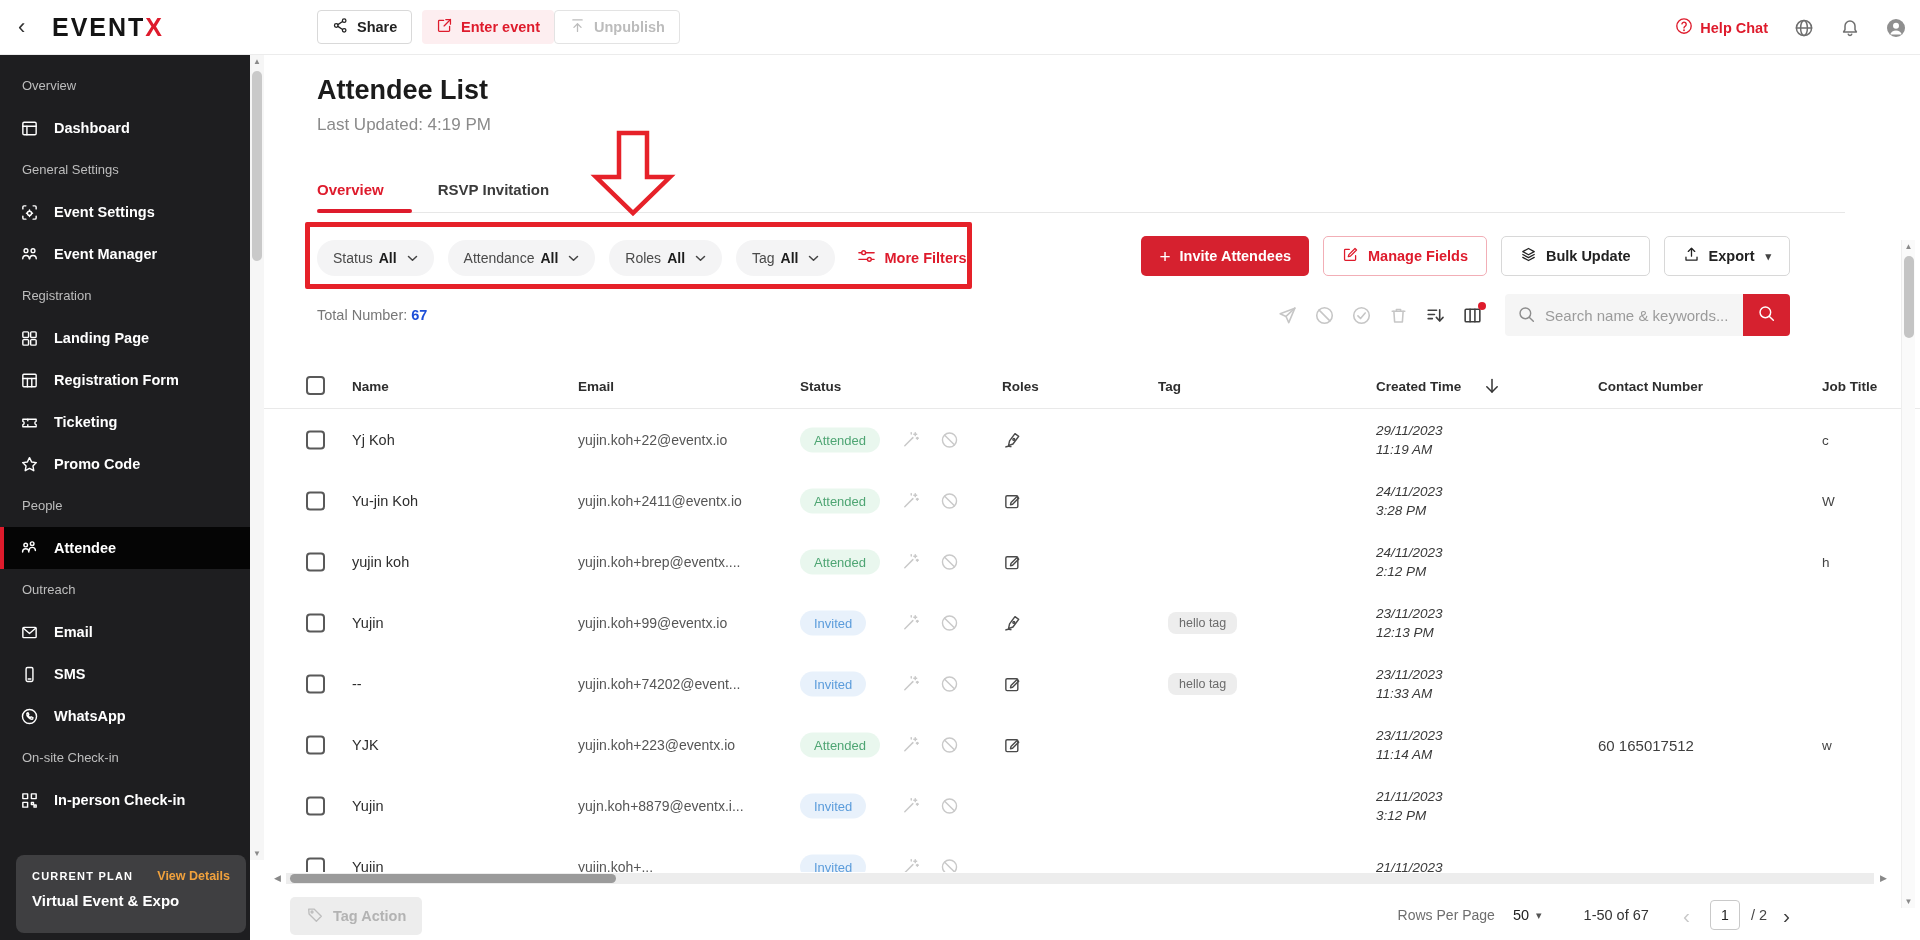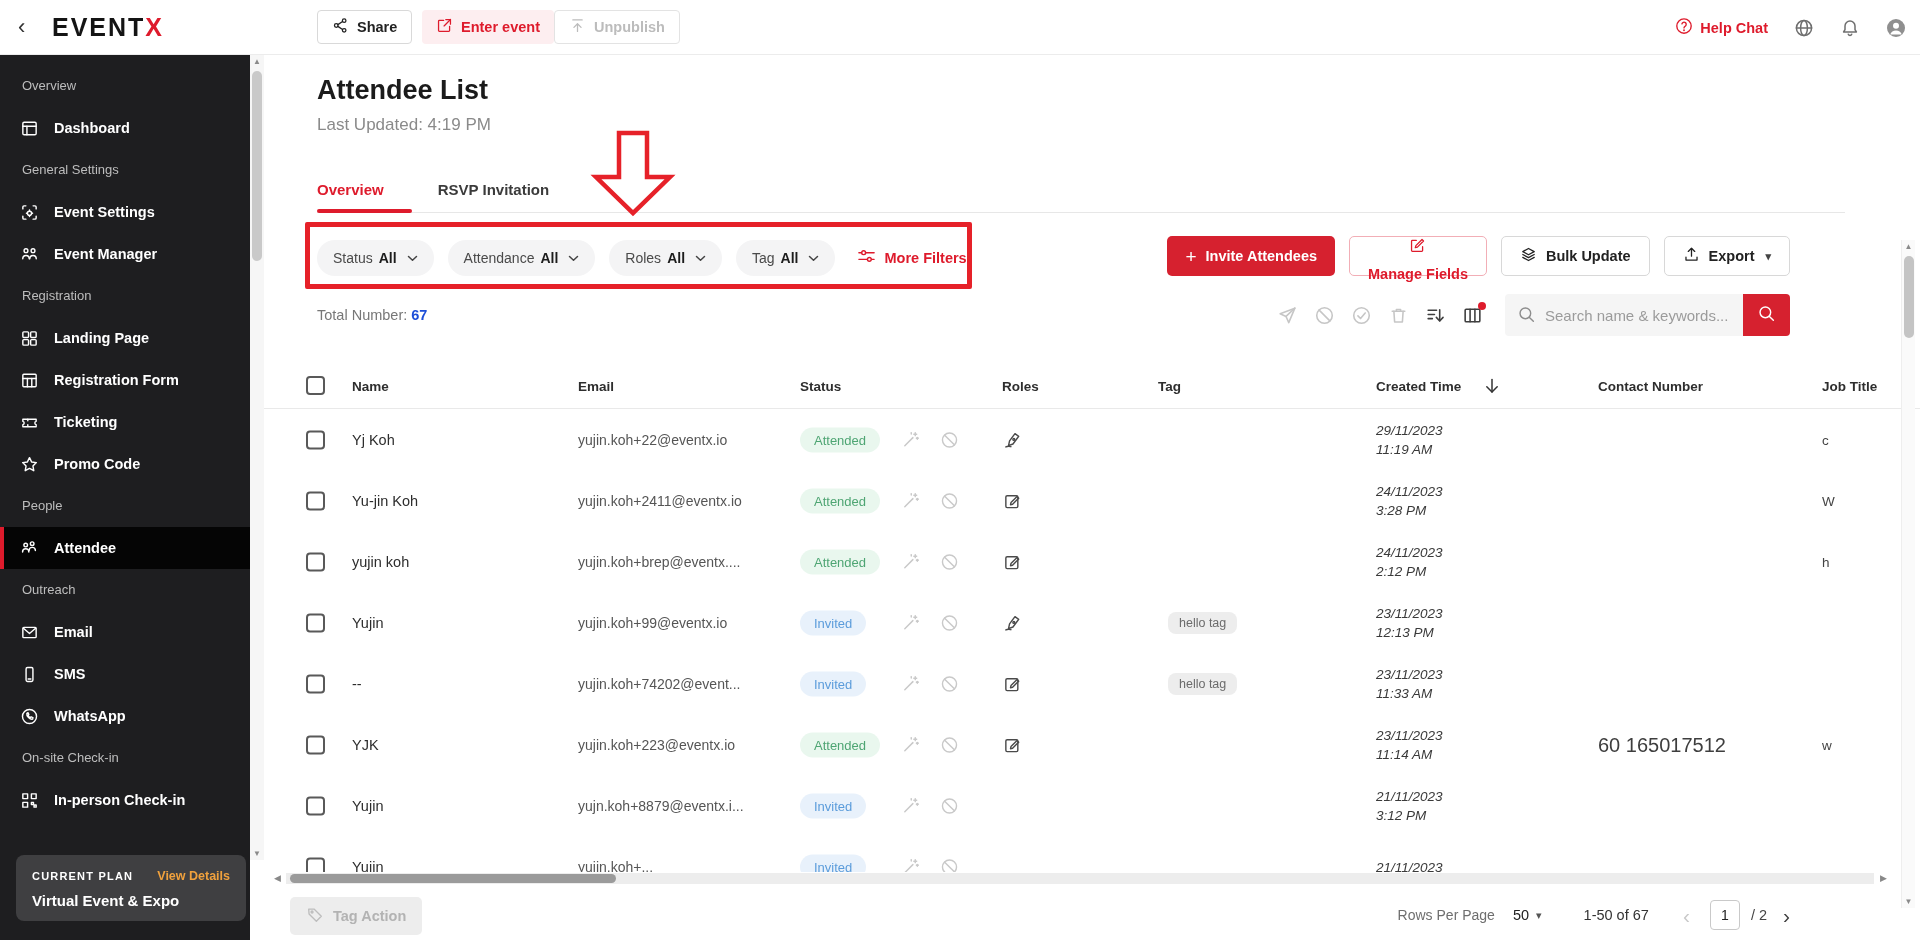--- a/index.html
+++ b/index.html
@@ -26,21 +26,21 @@
   
   .sidebar { position:absolute; left:0; top:55px; width:250px; height:885px; background:#1e1e20; z-index:20; }
   .s-nav { padding-top:10px; }
   .s-sec { height:42px; line-height:42px; padding-left:22px; color:#bdbdbd; font-size:13px; }
   .s-item { height:42px; display:flex; align-items:center; color:#fff; cursor:pointer; position:relative; }
   .s-item .s-ic { position:absolute; left:20px; width:19px; height:19px; color:#fff; }
   .s-ic svg { width:19px; height:19px; }
   .s-item .s-lb { position:absolute; left:54px; font-size:14.5px; font-weight:700; white-space:nowrap; }
   .s-item.active { background:#050505; }
   .s-item.active::before { content:""; position:absolute; left:0; top:0; width:4px; height:42px; background:#de1b2c; }
-  .plancard { position:absolute; left:16px; top:800px; width:230px; height:66px; background:#3f3f41; border-radius:8px; padding:14px 16px; }
+  .plancard { position:absolute; left:16px; top:800px; width:230px; height:78px; background:#3f3f41; border-radius:8px; padding:14px 16px; }
   .plan-row { display:flex; justify-content:space-between; align-items:center; }
   .plan-lb { color:#fff; font-size:11px; font-weight:700; letter-spacing:1.2px; }
   .plan-link { color:#f0a13d; font-size:12.5px; font-weight:700; cursor:pointer; }
   .plan-name { color:#fff; font-size:15px; font-weight:700; margin-top:9px; }
   .s-scroll { position:absolute; left:250px; top:55px; width:14px; height:805px; background:#f6f6f6; z-index:25; }
   .s-scroll .thumb { position:absolute; left:2px; top:16px; width:10px; height:190px; background:#c9c9c9; border-radius:5px; }
   .sarr { position:absolute; left:0; width:14px; text-align:center; font-size:8px; color:#8a8a8a; }
 
   
   .main { position:absolute; left:264px; top:55px; width:1656px; height:885px; background:#fff; }
@@ -62,21 +62,21 @@
   .pill .pch svg { width:11px; height:7px; }
   .morefilters { display:flex; align-items:center; gap:8px; color:#de1b2c; font-weight:700; font-size:14.5px; margin-left:8px; cursor:pointer; }
   .morefilters svg { width:19px; height:19px; }
 
   .actionrow { position:absolute; right:130px; top:181px; display:flex; gap:14px; }
   .abtn { height:40px; border-radius:5px; display:flex; align-items:center; gap:9px; padding:0 18px;
     font-size:14.5px; font-weight:700; background:#fff; border:1px solid #d8d8d8; color:#222; cursor:pointer; white-space:nowrap; }
   .abtn svg { width:17px; height:17px; }
   .abtn.primary { background:#d6212f; border:none; color:#fff; }
   .abtn.primary .plus { font-size:19px; font-weight:400; line-height:1; }
-  .abtn.outline-red { border:1px solid #f2aeb6; color:#de1b2c;flex-direction:column; }
+  .abtn.outline-red { border:1px solid #f2aeb6; color:#de1b2c; }
   .abtn .caret { font-size:11px; color:#444; margin-left:2px; }
 
   .totalrow { position:absolute; left:53px; top:252px; font-size:14.5px; color:#777; }
   .totalrow b { color:#1d4ed8; }
   .listtools { position:absolute; right:130px; top:239px; display:flex; align-items:center; }
   .lt-ic { width:21px; height:21px; margin-right:16px; position:relative; cursor:pointer; }
   .lt-ic svg { width:21px; height:21px; }
   .lt-ic.dim { color:#c6c6c6; }
   .lt-ic.dark { color:#3f3f3f; }
   .lt-ic .reddot { position:absolute; right:-3px; top:-3px; width:8px; height:8px; border-radius:50%; background:#de1b2c; }
@@ -628,21 +628,21 @@
           </svg></span>
         <span class="rowic dim" style="left:676px"><svg viewBox="0 0 20 20" fill="none" stroke="currentColor" stroke-width="1.5" stroke-linecap="round" stroke-linejoin="round" width="100%" height="100%">
             <circle cx="10" cy="10" r="7.4"></circle>
             <line x1="4.9" y1="4.9" x2="15.1" y2="15.1"></line>
           </svg></span>
         <span class="rowic dark" style="left:739px"><svg viewBox="0 0 20 20" fill="none" stroke="currentColor" stroke-width="1.5" stroke-linecap="round" stroke-linejoin="round" width="100%" height="100%">
             <rect x="3" y="4.4" width="12.6" height="12.6" rx="1.4"></rect>
             <path d="M8.4 11.7l6.4-6.4 1.7 1.7-6.4 6.4-2.2.5z"></path>
           </svg></span>
         <span class="cell created" style="left:1112px">23/11/2023<br>11:14 AM</span>
-        <span class="cell" style="left:1334px;font-size:20px;color:#3e3e3e">60 165017512</span>
+        <span class="cell" style="left:1334px;font-size:15px;color:#3e3e3e">60 165017512</span>
         <span class="cell" style="left:1558px;font-size:13.5px;color:#444">w</span>
       </div>
       <div class="trow">
         <span class="cb" style="left:42px"></span>
         <span class="cell" style="left:88px">Yujin</span>
         <span class="cell email" style="left:314px">yujn.koh+8879@eventx.i...</span>
         <span class="pillst inv" style="left:536px">Invited</span>
         <span class="rowic dim" style="left:637px"><svg viewBox="0 0 20 20" fill="none" stroke="currentColor" stroke-width="1.5" stroke-linecap="round" stroke-linejoin="round" width="100%" height="100%">
             <line x1="4" y1="16" x2="12.5" y2="7.5"></line>
             <line x1="15" y1="2.4" x2="15" y2="5.4"></line>

